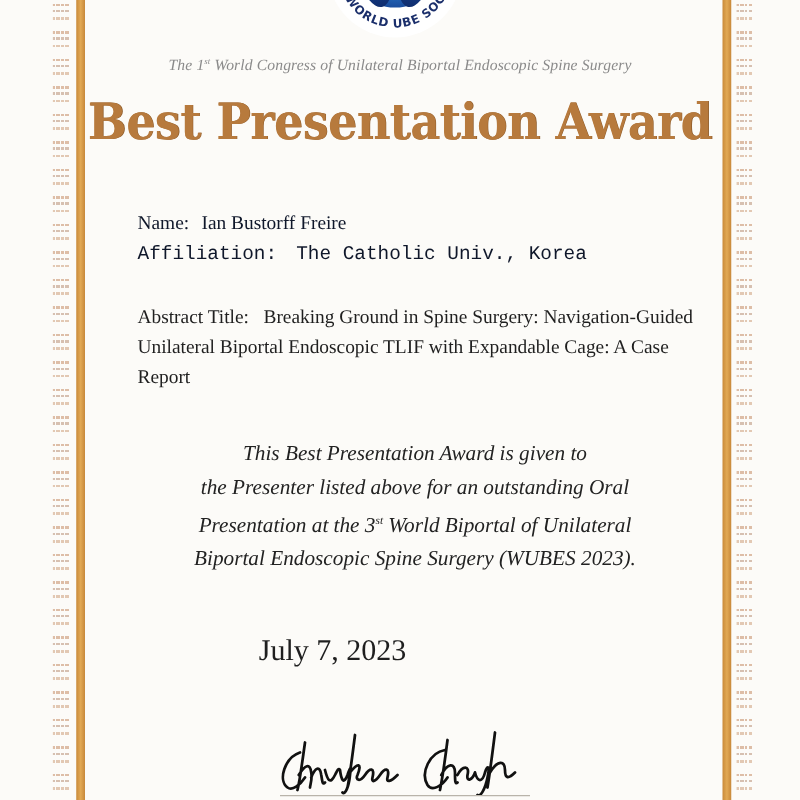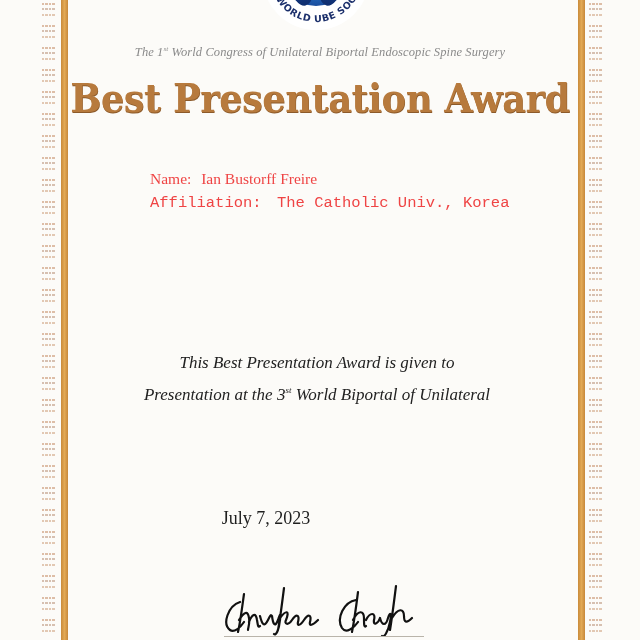--- a/index.html
+++ b/index.html
@@ -56,38 +56,38 @@
   .congress sup { font-size: 7px; }
   .award-title {
     position: absolute; left: 0; width: 640px; top: 74px; text-align: center;
     font-family: "DejaVu Serif", serif; font-weight: bold;
     font-size: 40px; color: #b77a3d; letter-spacing: -0.5px;
     text-shadow: 0.5px 0.5px 0 #8c5a2a;
     transform: scaleX(0.92);
   }
 
   .field {
-    position: absolute; left: 110px; font-size: 15.5px; color: #ef4444; margin-left: 40px;
+    position: absolute; left: 110px; font-size: 15.5px; color: #0f172a;
   }
   .field .lbl { margin-right: 6px; }
   .abstract {
     position: absolute; left: 110px; top: 242px; width: 470px;
     font-size: 15.5px; line-height: 24px; color: #1f1f1f;
   }
 
   .citation {
-    position: absolute; left: 87px; width: 460px; top: 350px; text-align: center;
+    position: absolute; left: 102px; width: 460px; top: 350px; text-align: center;
     font-family: "Liberation Serif", serif; font-style: italic;
     font-size: 17px; line-height: 26.5px; color: #222;
   }
   .citation sup { font-size: 9px; }
 
   .date {
     position: absolute; left: 0; width: 532px; top: 508px; text-align: center;
-    font-size: 18px; color: #1f1f1f;
+    font-size: 24px; color: #1f1f1f;
   }
 
   .signature {
     position: absolute; left: 218px; top: 580px; width: 220px; height: 56px;
   }
   .sig-line {
     position: absolute; left: 224px; top: 636px; width: 200px; height: 1px; background: #b9b4aa;
   }
 </style>
 </head>
@@ -122,24 +122,31 @@
 
   <div class="field" style="top:170px;">
     <span class="lbl">Name:</span>
     <span>Ian Bustorff Freire</span>
   </div>
   <div class="field" style="top:194px;font-family:Liberation Mono, monospace;">
     <span class="lbl">Affiliation:</span>
     <span>The Catholic Univ., Korea</span>
   </div>
 
+  <div class="abstract">
+    <span class="lbl">Abstract Title:</span>
+    <span>&nbsp;</span>
+    <span>Breaking Ground in Spine Surgery: Navigation-Guided Unilateral Biportal Endoscopic TLIF with Expandable Cage: A Case Report</span>
+  </div>
 
   <div class="citation">
     <div>This Best Presentation Award is given to</div>
+    <div>the Presenter listed above for an outstanding Oral</div>
     <div><span>Presentation at the 3</span><sup>st</sup><span> World Biportal of Unilateral</span></div>
+    <div>Biportal Endoscopic Spine Surgery (WUBES 2023).</div>
   </div>
 
   <div class="date">July 7, 2023</div>
 
   <div class="signature">
     <svg viewBox="0 0 220 56" width="220" height="56">
       <path d="M 22 22 C 10 26, 4 44, 12 50 C 16 53, 22 48, 26 42
                M 26 14 C 24 28, 22 44, 20 52
                M 21 40 C 26 32, 30 30, 31 38 C 32 44, 30 48, 30 50
                M 31 42 C 34 34, 38 32, 39 40 C 40 46, 40 48, 42 46

